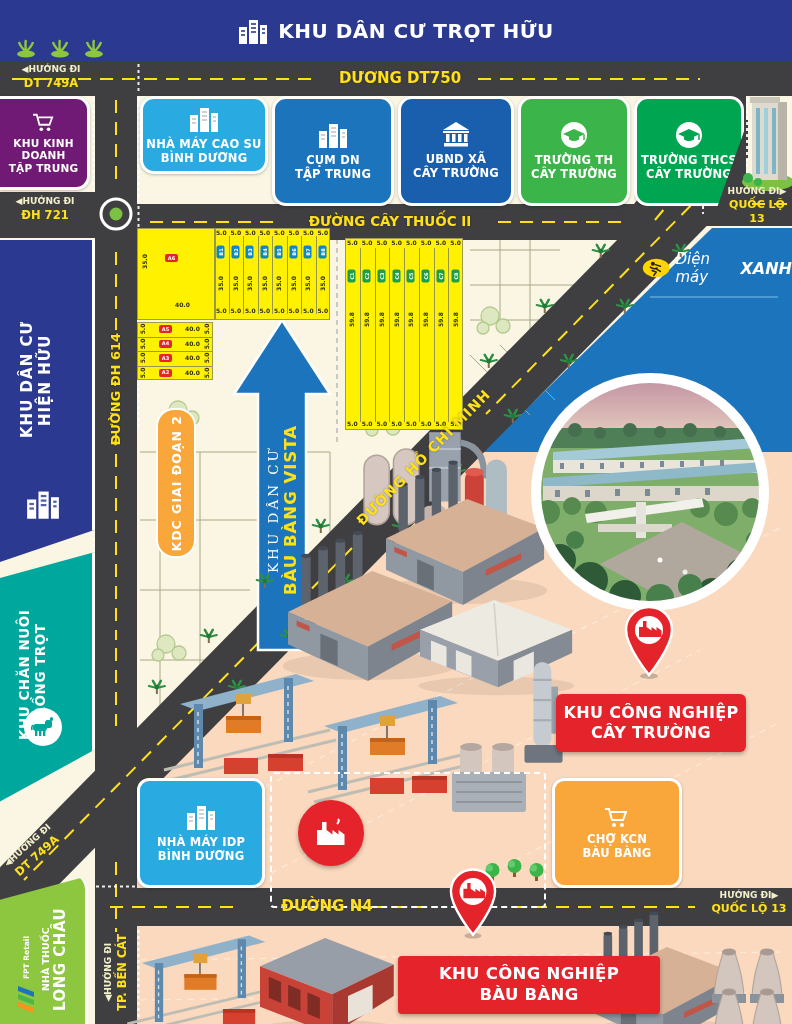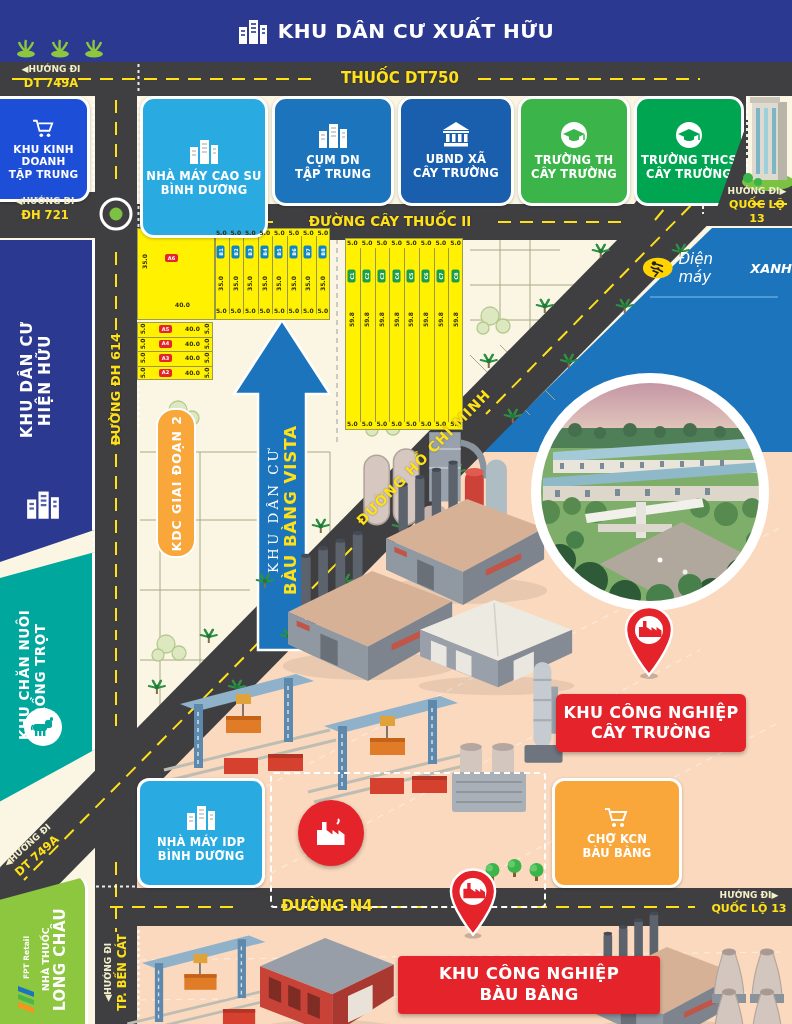--- a/index.html
+++ b/index.html
@@ -526,34 +526,34 @@
       <g fill="rgba(43,57,144,.8)">
           <rect x="3" y="13" width="4" height="2"></rect>
           <rect x="3" y="17" width="4" height="2"></rect>
           <rect x="13" y="6" width="5" height="2"></rect>
           <rect x="13" y="10" width="5" height="2"></rect>
           <rect x="13" y="14" width="5" height="2"></rect>
           <rect x="24" y="11" width="3" height="2"></rect>
           <rect x="24" y="15" width="3" height="2"></rect>
         </g>
     </svg>
-    <span style="color:#fff;font-weight:bold;font-size:20px;letter-spacing:.5px">KHU DÂN CƯ XUẤT HỮU</span>
+    <span style="color:#fff;font-weight:bold;font-size:20px;letter-spacing:.5px">KHU DÂN CƯ TRỌT HỮU</span>
   </div>
   <svg class="abs" style="left:16px;top:32px;z-index:6" width="88" height="26" viewBox="0 0 88 26">
     <g fill="#8DC63F">
         <ellipse cx="10" cy="22" rx="9" ry="3.5"></ellipse>
         <path d="M10,20 q-1,-9 0,-12 M10,20 q-6,-6 -7,-10 M10,20 q6,-6 7,-10" stroke="#8DC63F" stroke-width="2.4" fill="none"></path>
     <ellipse cx="44" cy="22" rx="9" ry="3.5"></ellipse>
         <path d="M44,20 q-1,-9 0,-12 M44,20 q-6,-6 -7,-10 M44,20 q6,-6 7,-10" stroke="#8DC63F" stroke-width="2.4" fill="none"></path>
     <ellipse cx="78" cy="22" rx="9" ry="3.5"></ellipse>
         <path d="M78,20 q-1,-9 0,-12 M78,20 q-6,-6 -7,-10 M78,20 q6,-6 7,-10" stroke="#8DC63F" stroke-width="2.4" fill="none"></path>
       </g>
   </svg>
 
-  <div class="roadlabel" style="left:300px;top:70px;width:200px;font-size:15px">THUỐC DT750</div>
+  <div class="roadlabel" style="left:300px;top:70px;width:200px;font-size:15px">DƯƠNG DT750</div>
   <div class="dirlabel" style="left:8px;top:64px;width:86px;text-align:center">
     <div class="d1">◀HƯỚNG ĐI</div>
     <div class="d2">DT 749A</div>
   </div>
   <div class="roadlabel" style="left:290px;top:214px;width:200px;font-size:13.5px">ĐƯỜNG CÂY THUỐC II</div>
   <div class="dirlabel" style="left:4px;top:196px;width:82px;text-align:center">
     <div class="d1">◀HƯỚNG ĐI</div>
     <div class="d2">ĐH 721</div>
   </div>
   <div class="dirlabel" style="left:722px;top:186px;width:70px;text-align:center">
@@ -569,21 +569,21 @@
   </div>
   <div class="dirlabel" style="left:61px;top:959px;width:110px;text-align:center;transform:rotate(-90deg)">
     <div class="d1">◀HƯỚNG ĐI</div>
     <div class="d2">TP. BẾN CÁT</div>
   </div>
   <div class="dirlabel" style="left:-22px;top:838px;width:110px;text-align:center;transform:rotate(-42deg)">
     <div class="d1">◀HƯỚNG ĐI</div>
     <div class="d2">DT 749A</div>
   </div>
 
-  <div class="card" style="left:0;top:96px;width:90px;height:106px;background:#1d4ed8;border-radius:0 14px 14px 0;border-left:none">
+  <div class="card" style="left:0;top:96px;width:90px;height:94px;background:#701a75;border-radius:0 14px 14px 0;border-left:none">
     <svg width="24" height="20" viewBox="0 0 26 22">
       <path d="M1,3 h4 l3,11 h11 l3,-8 H7" stroke="#fff" stroke-width="2" fill="none"></path>
       <circle cx="10" cy="19" r="2" fill="#fff"></circle>
         <circle cx="18" cy="19" r="2" fill="#fff"></circle>
     </svg>
     <div class="t" style="font-size:10.5px">
         <div>KHU KINH DOANH</div>
         <div>TẬP TRUNG</div>
       </div>
   </div>
@@ -640,21 +640,21 @@
       <svg width="30" height="20" viewBox="0 0 30 20">
         <polygon points="0,18 6,2 11,2 5,18" fill="#F7941D"></polygon>
         <polygon points="8,18 14,2 19,2 13,18" fill="#4CB748"></polygon>
         <polygon points="16,18 22,2 27,2 21,18" fill="#1B75BC"></polygon>
       </svg>
       <span style="color:#fff;font-size:7.5px;font-weight:bold;white-space:nowrap">FPT Retail</span>
     </div>
   </div>
 
   <div>
-      <div class="card" style="left: 140px; top: 96px; width: 128px; height: 142px; background: rgb(41, 171, 226);">
+      <div class="card" style="left: 140px; top: 96px; width: 128px; height: 78px; background: rgb(41, 171, 226);">
         <svg width="30" height="28" viewBox="0 0 30 28">
     <g fill="#fff">
             <rect x="1" y="10" width="8" height="17"></rect>
             <rect x="11" y="3" width="9" height="24"></rect>
             <rect x="22" y="8" width="7" height="19"></rect>
           </g>
     <g fill="rgba(0,0,0,.18)">
             <rect x="3" y="13" width="4" height="2"></rect>
             <rect x="3" y="17" width="4" height="2"></rect>
             <rect x="13" y="6" width="5" height="2"></rect>
@@ -734,21 +734,21 @@
       </div>
     </div>
 
   <div class="abs" style="left:642px;top:250px;z-index:6;display:flex;align-items:center;gap:5px">
     <svg width="34" height="26" viewBox="0 0 34 26">
       <ellipse cx="17" cy="13" rx="16" ry="11" fill="#FFD400"></ellipse>
       <circle cx="13" cy="8" r="2.4" fill="#222"></circle>
       <path d="M10,12 q4,3 8,1 M12,16 l5,2 l-3,4 M17,14 l5,3 M16,9 l6,2" stroke="#222" stroke-width="1.8" fill="none" stroke-linecap="round"></path>
     </svg>
     <span style="color:#fff;font-size:15px;font-style:italic">Điện máy</span>
-    <span style="color:#fff;font-size:13px;font-weight:bold;font-style:italic">XANH</span>
+    <span style="color:#fff;font-size:16px;font-weight:bold;font-style:italic">XANH</span>
   </div>
   <div class="abs" style="left:650px;top:296px;width:128px;height:2px;background:#4E9BD4;z-index:6"></div>
 
   <div class="abs" style="left:156px;top:408px;width:40px;height:150px;background:#F9A63A;border:2.5px solid #fff;border-radius:18px;z-index:6;display:flex;align-items:center;justify-content:center">
     <div class="vwrap" style="color:#fff;font-weight:bold;font-size:12.5px;letter-spacing:1px">KDC GIAI ĐOẠN 2</div>
   </div>
   <div class="abs" style="left:192px;top:489px;width:180px;height:42px;z-index:6;transform:rotate(-90deg);display:flex;flex-direction:column;align-items:center;justify-content:center">
     <div style="color:#fff;font-size:13.5px;letter-spacing:3px;font-family:'DejaVu Serif','Liberation Serif',serif;white-space:nowrap">KHU DÂN CƯ</div>
     <div style="color:#FFE11A;font-size:16.5px;font-weight:bold;letter-spacing:1px;white-space:nowrap">BÀU BÀNG VISTA</div>
   </div>

